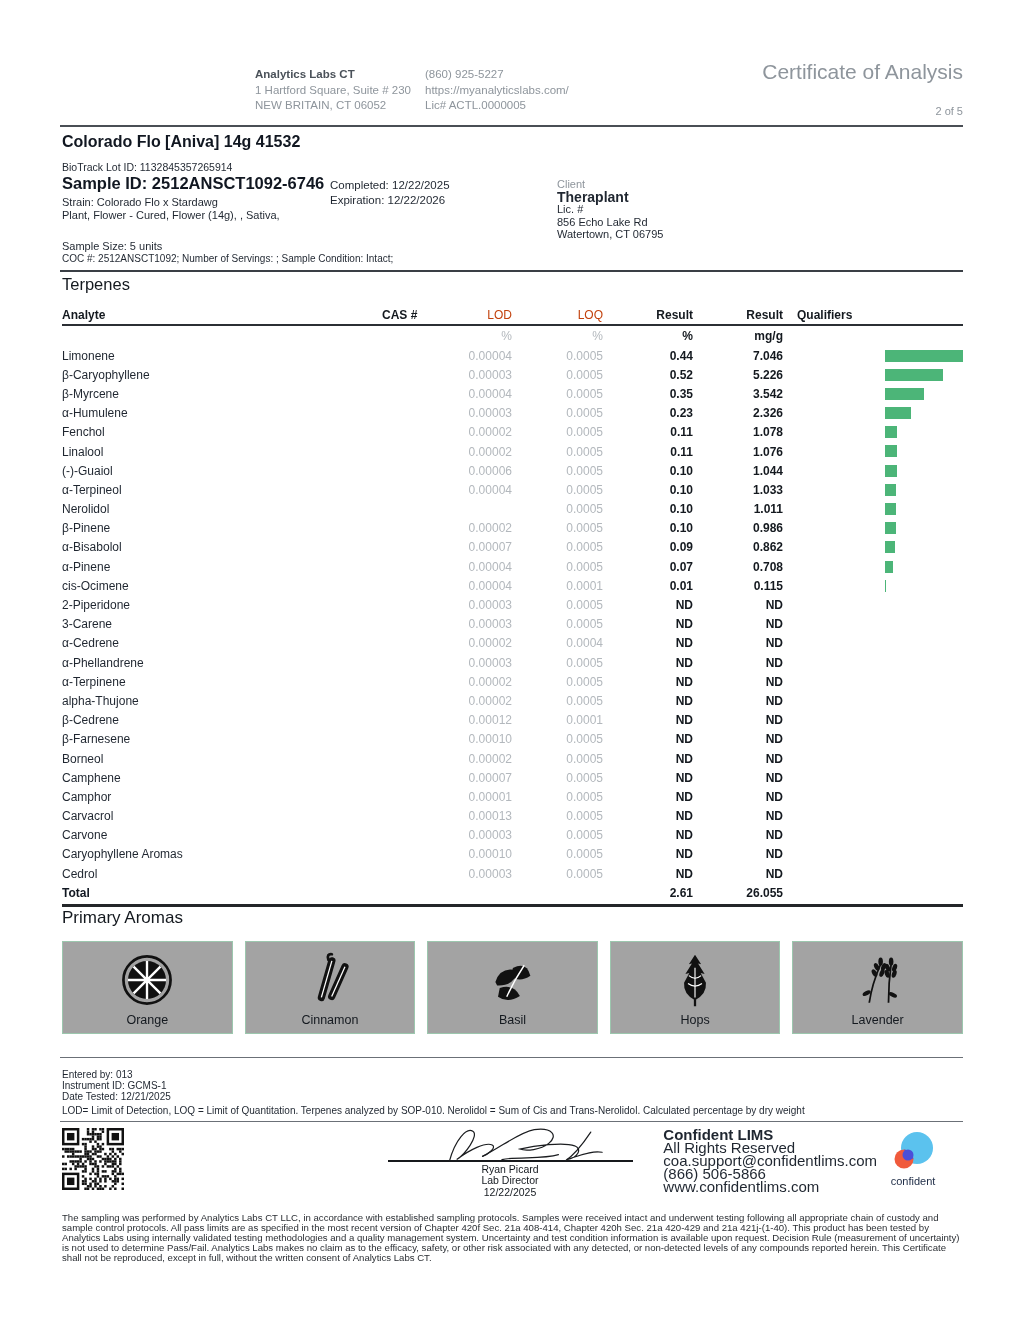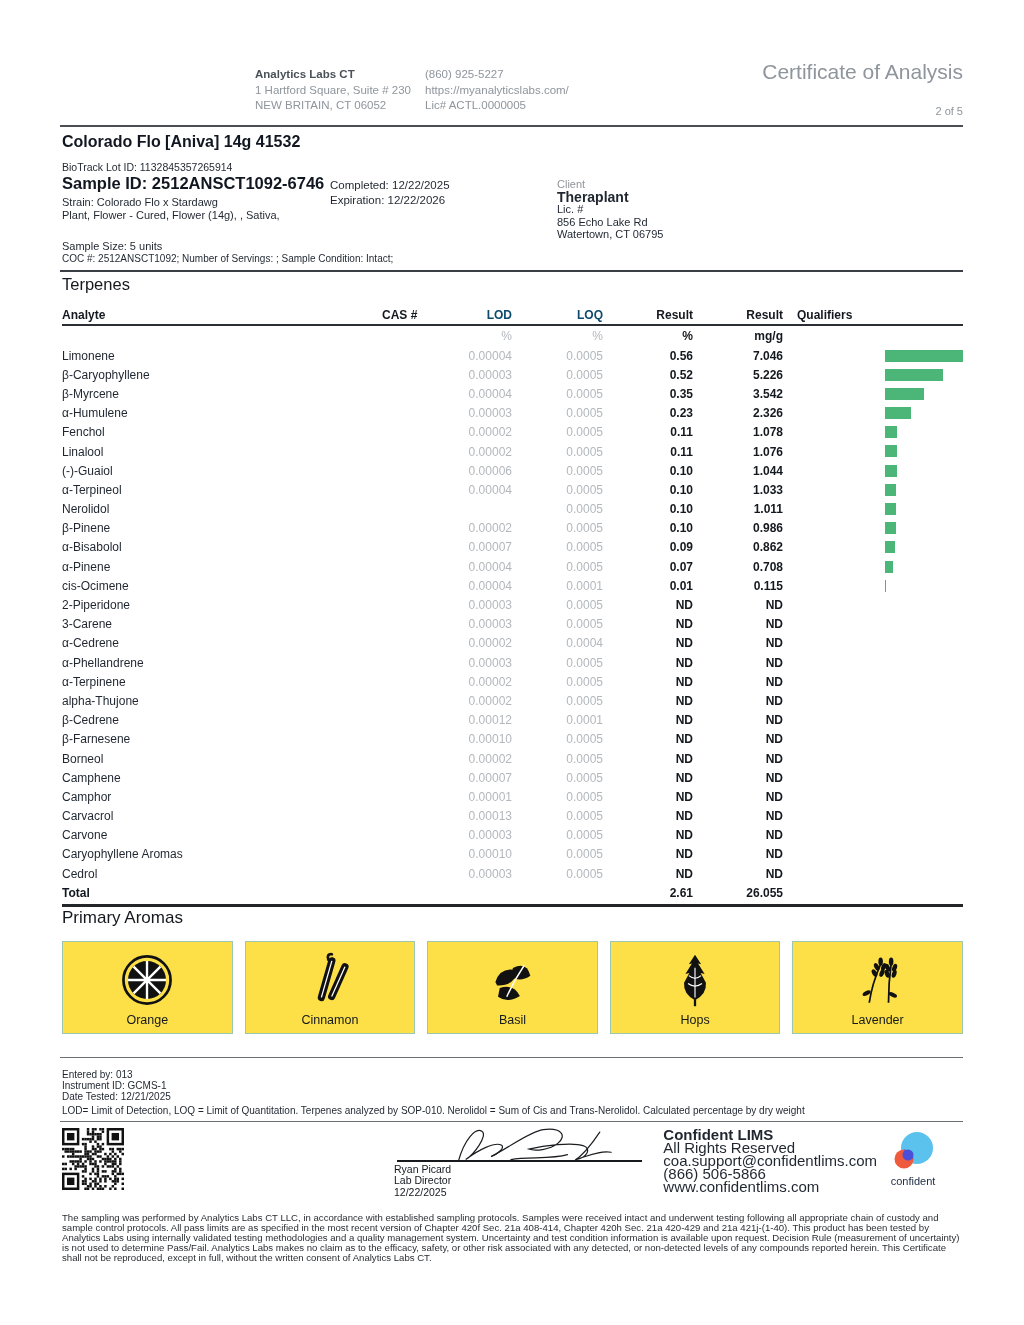--- a/index.html
+++ b/index.html
@@ -43,41 +43,41 @@
   .t-units { height:20px; }
   .hl { height:2px; background:#2b2f34; }
   .c-an { width:320px; }
   .c-cas { width:60px; }
   .c-lod { width:70px; text-align:right; }
   .c-loq { width:91px; text-align:right; }
   .c-rp { width:90px; text-align:right; }
   .c-rm { width:90px; text-align:right; }
   .c-q { width:120px; padding-left:14px; }
   .t-row .c-lod, .t-row .c-loq { color:#b3b8bd; }
-  .t-head .c-lod, .t-head .c-loq { color:#0c4a6e; font-weight:700; }
+  .t-head .c-lod, .t-head .c-loq { color:#c2410c; font-weight:400; }
   .t-row .c-rp, .t-row .c-rm { color:#14191f; font-weight:600; }
   .t-units .c-rp, .t-units .c-rm { font-weight:600; }
   .bar { position:absolute; left:823px; top:3.5px; height:12px; background:#4cb578; }
   .t-total { height:20px; font-weight:700; color:#111721; }
   .rule-terp-bot { height:2.4px; background:#232629; margin-top:1px; }
 
   
   .aroma-title { left:62px; top:908px; font-size:17px; font-weight:500; color:#14191f; }
   .aroma-row { left:62px; top:941px; width:901px; display:flex; gap:12px; }
-  .aroma-box { flex:1; height:93px; border:1.6px solid #9cc7ae; display:flex; flex-direction:column; align-items:center; justify-content:flex-end; padding-bottom:6px; background:#fde047; }
+  .aroma-box { flex:1; height:93px; border:1.6px solid #9cc7ae; display:flex; flex-direction:column; align-items:center; justify-content:flex-end; padding-bottom:6px; background:#a3a3a3; }
   .aroma-box svg { margin-bottom:4px; }
   .aroma-label { font-size:12.5px; color:#14191f; }
 
   
   .rule-f1 { left:60px; top:1057px; width:903px; height:1px; background:#6b7077; }
   .meta { left:62px; top:1069px; font-size:10px; line-height:11.2px; }
   .meta-note { left:62px; top:1105px; font-size:10px; }
   .rule-f2 { left:60px; top:1121px; width:903px; height:1px; background:#6b7077; }
   .qr { left:62px; top:1128px; }
-  .sig-wrap { left:394px; top:1124px; width:250px; }
+  .sig-wrap { left:385px; top:1124px; width:250px; text-align:center; }
   .sig-scribble { display:block; margin:0 auto; }
   .sig-line { width:245px; height:2px; background:#17191c; margin:-6px auto 2px auto; }
   .sig-text { font-size:10.5px; line-height:11.3px; color:#14191f; }
   .lims { right:147px; top:1128px; text-align:left; font-size:15px; line-height:13px; }
   .lims .lims-name { font-weight:700; }
   .conf-logo { right:80px; top:1130px; width:62px; text-align:center; }
   .conf-logo .conf-word { font-size:11px; color:#1d2b45; margin-top:-1px; }
   .disclaimer { left:62px; top:1213px; width:901px; font-size:9.6px; line-height:10px; color:#2a2e33; }
 </style>
 </head>
@@ -147,21 +147,21 @@
       <div class="c-rm">mg/g</div>
       <div class="c-q"></div>
     </div>
 
     <div>
         <div class="t-row">
           <div class="c-an">Limonene</div>
           <div class="c-cas"></div>
           <div class="c-lod">0.00004</div>
           <div class="c-loq">0.0005</div>
-          <div class="c-rp">0.56</div>
+          <div class="c-rp">0.44</div>
           <div class="c-rm">7.046</div>
           <div class="c-q"></div>
           <div class="bar" style="background: rgb(76, 181, 120); width: 78px;"></div>
         </div>
         <div class="t-row">
           <div class="c-an">β-Caryophyllene</div>
           <div class="c-cas"></div>
           <div class="c-lod">0.00003</div>
           <div class="c-loq">0.0005</div>
           <div class="c-rp">0.52</div>

